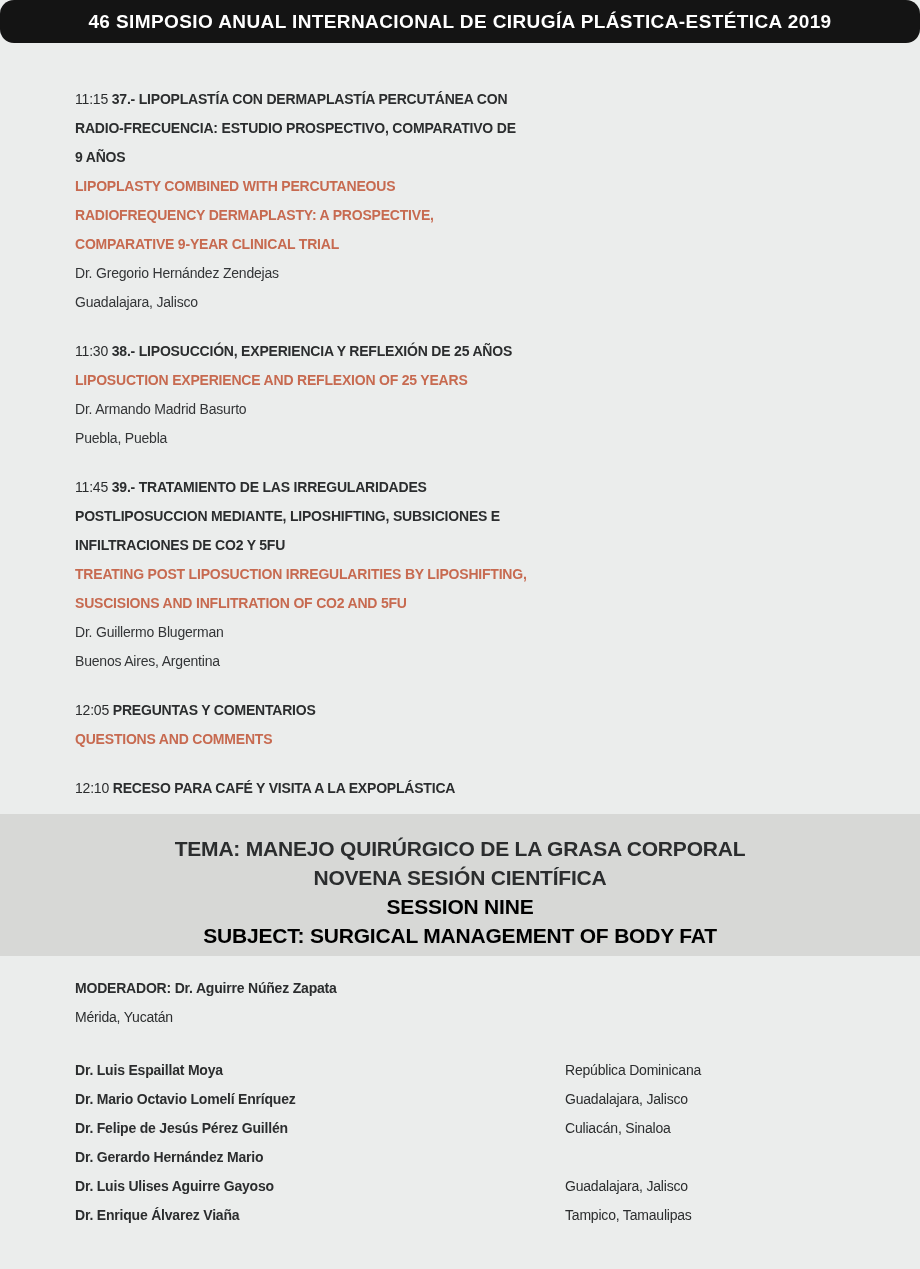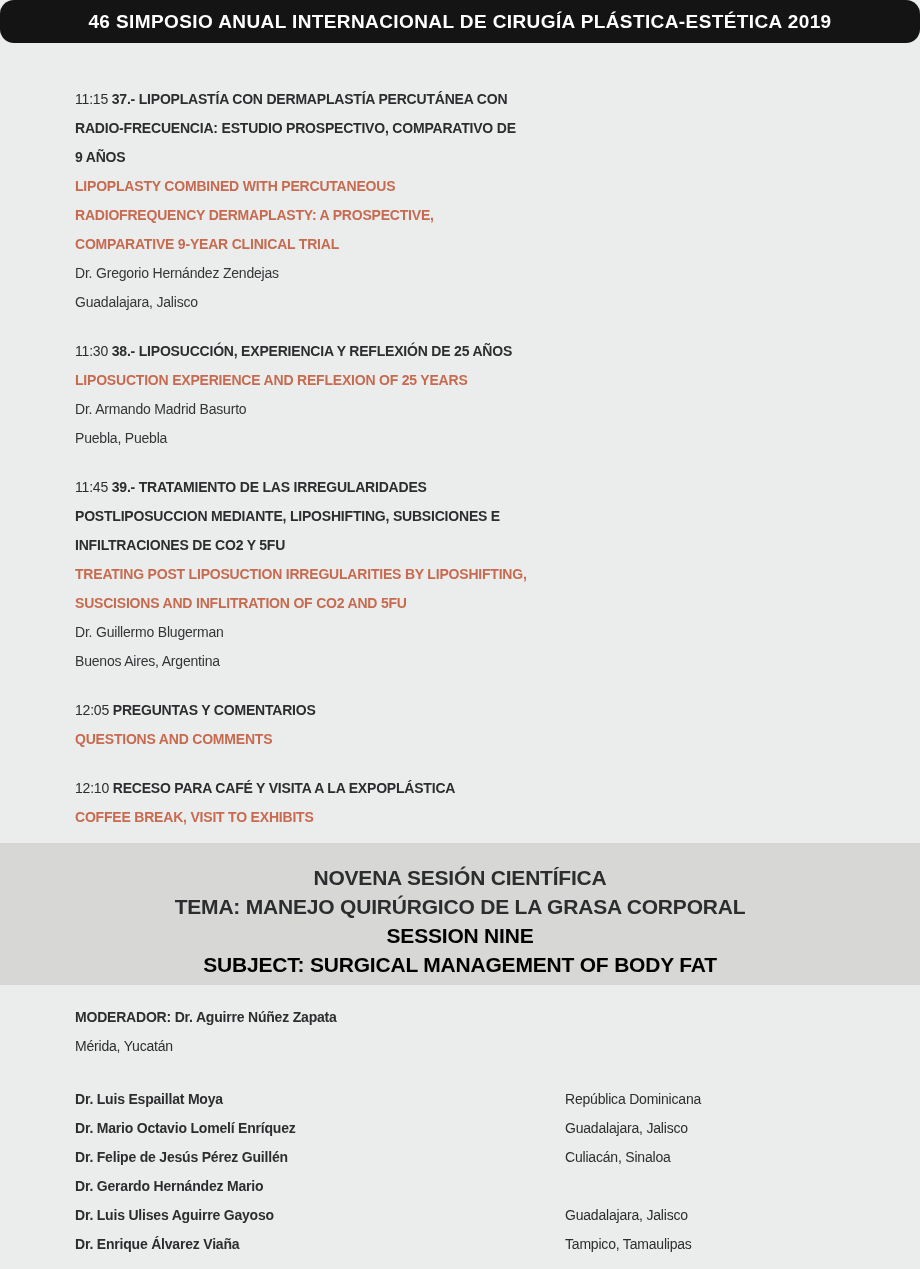--- a/index.html
+++ b/index.html
@@ -104,28 +104,27 @@
       <div class="location">Buenos Aires, Argentina</div>
     </div>
 
     <div class="item">
       <p><span class="time">12:05</span> <span class="title-es">PREGUNTAS Y COMENTARIOS</span></p>
       <div class="title-en">QUESTIONS AND COMMENTS</div>
     </div>
 
     <div class="item">
       <p><span class="time">12:10</span> <span class="title-es">RECESO PARA CAFÉ Y VISITA A LA EXPOPLÁSTICA</span></p>
-      <div class="title-en">COFFEE BREAK, VISIT TO EXHIBITS</div>
     </div>
 
   </div>
 
   <div class="band">
+    <div class="es">TEMA: MANEJO QUIRÚRGICO DE LA GRASA CORPORAL</div>
     <div class="es">NOVENA SESIÓN CIENTÍFICA</div>
-    <div class="es">TEMA: MANEJO QUIRÚRGICO DE LA GRASA CORPORAL</div>
     <div class="en">SESSION NINE</div>
     <div class="en">SUBJECT: SURGICAL MANAGEMENT OF BODY FAT</div>
   </div>
 
   <div class="content lower">
 
     <div>
       <div class="moderator-name">MODERADOR: Dr. Aguirre Núñez Zapata</div>
       <div class="moderator-location">Mérida, Yucatán</div>
     </div>

